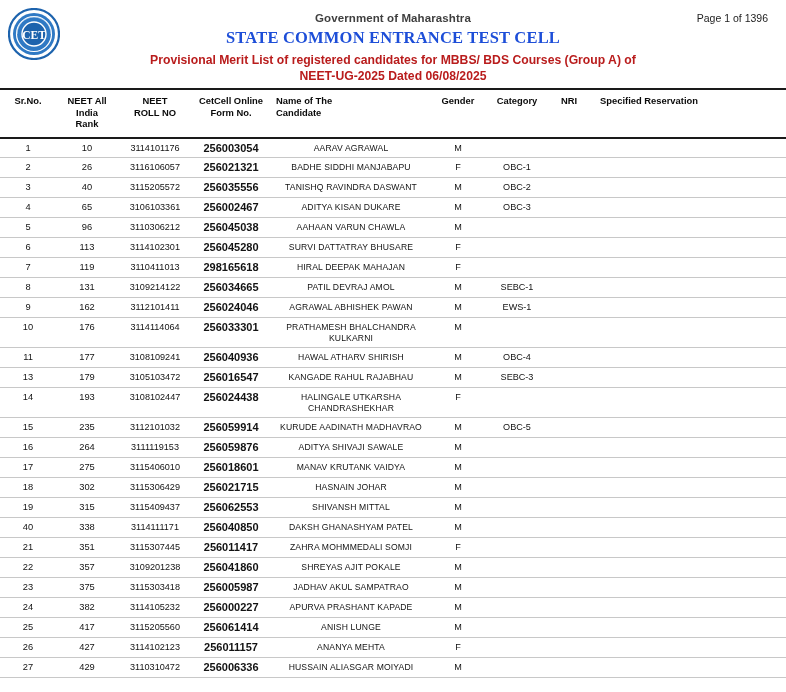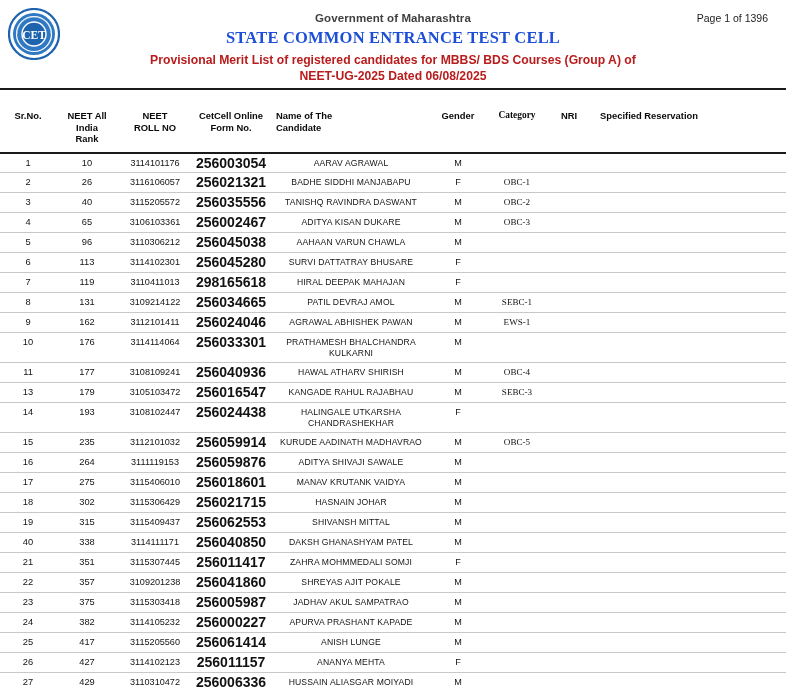--- a/index.html
+++ b/index.html
@@ -64,21 +64,21 @@
   
   .merit-table {
     width: 100%;
     border-collapse: collapse;
     table-layout: fixed;
     font-size: 9.1px;
   }
   .merit-table thead th {
     border-top: 2px solid #1a1a1a;
     border-bottom: 2px solid #1a1a1a;
-    padding: 20px 2px 7px;
+    padding: 5px 2px 7px;
     font-size: 9.4px;
     font-weight: bold;
     vertical-align: top;
     line-height: 11.5px;
     color: #0a0a0a;
   }
   .merit-table tbody td {
     border-bottom: 1px solid #c8c8c8;
     padding: 4px 2px;
     vertical-align: top;
@@ -87,32 +87,32 @@
     height: 20px;
   }
 
   
   .c-sr      { width: 56px;  text-align: center; }
   .c-rank    { width: 62px;  text-align: center; }
   .c-roll    { width: 74px;  text-align: center; }
   .c-form    { width: 78px;  text-align: center; font-weight: bold; }
   .c-name    { width: 158px; text-align: center; padding-left: 6px !important; }
   .c-gender  { width: 60px;  text-align: center; }
-  .c-cat     { width: 58px;  text-align: center; font-family: Liberation Serif, serif; }
+  .c-cat     { width: 58px;  text-align: center; }
   .c-nri     { width: 46px;  text-align: center; }
   .c-res     { width: auto;  text-align: left; padding-left: 8px !important; }
 
   thead .c-sr, thead .c-rank, thead .c-roll, thead .c-form { text-align: center; }
   thead .c-name { text-align: left; padding-left: 6px !important; }
   thead .c-gender, thead .c-cat, thead .c-nri { text-align: center; }
   thead .c-res { text-align: left; padding-left: 8px !important; }
 
   tbody .c-sr   { font-size: 9.3px; }
   tbody .c-rank { font-size: 9.3px; }
-  tbody .c-form { font-size: 14px; }
+  tbody .c-form { font-size: 11px; }
   tbody .c-name { font-size: 8.6px; letter-spacing: .15px; }
 </style>
 </head>
 <body>
 
 <div class="page-header">
 
   <div class="logo">
     <svg width="52" height="52" viewBox="0 0 52 52" aria-hidden="true">
       <circle cx="26" cy="26" r="25" fill="none" stroke="#1d63ad" stroke-width="2.2"></circle>

